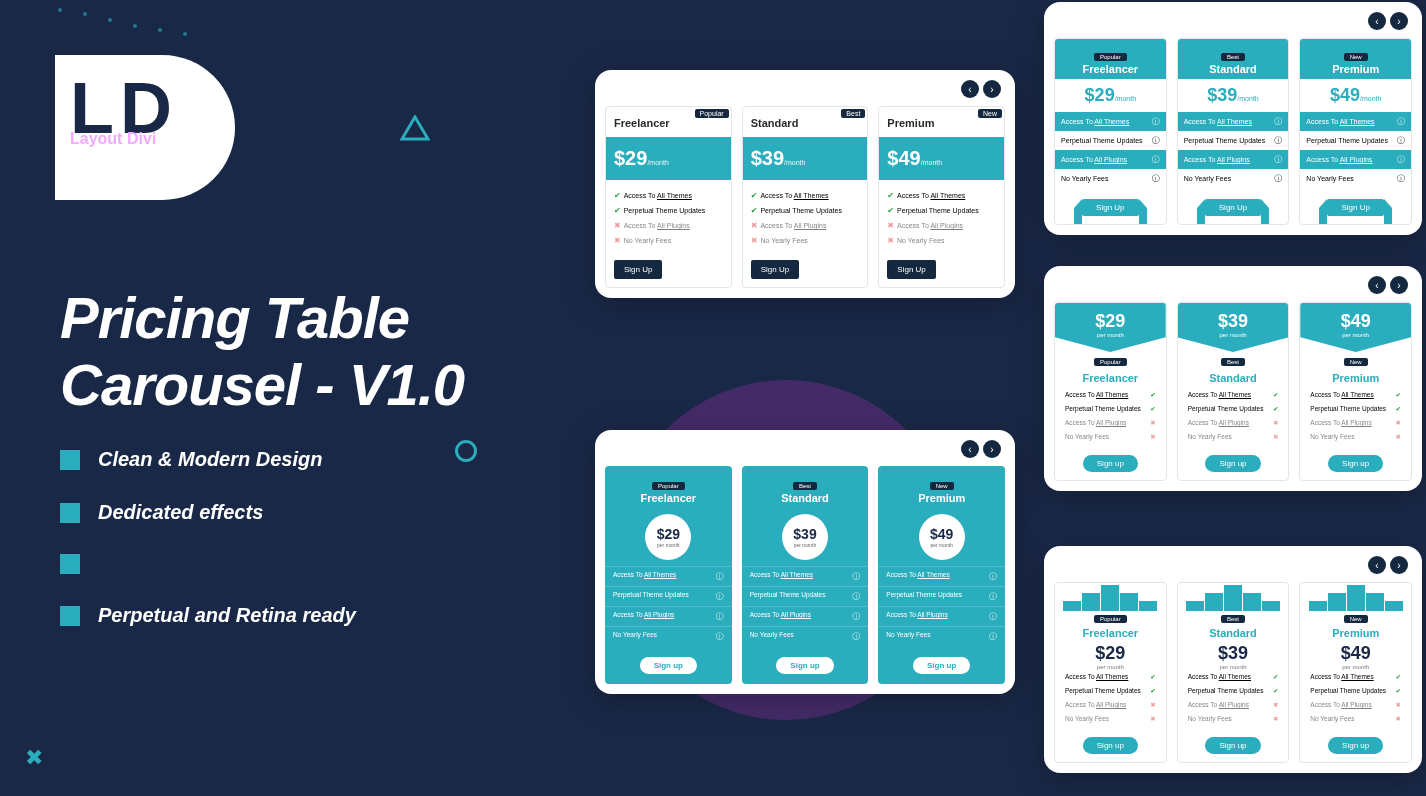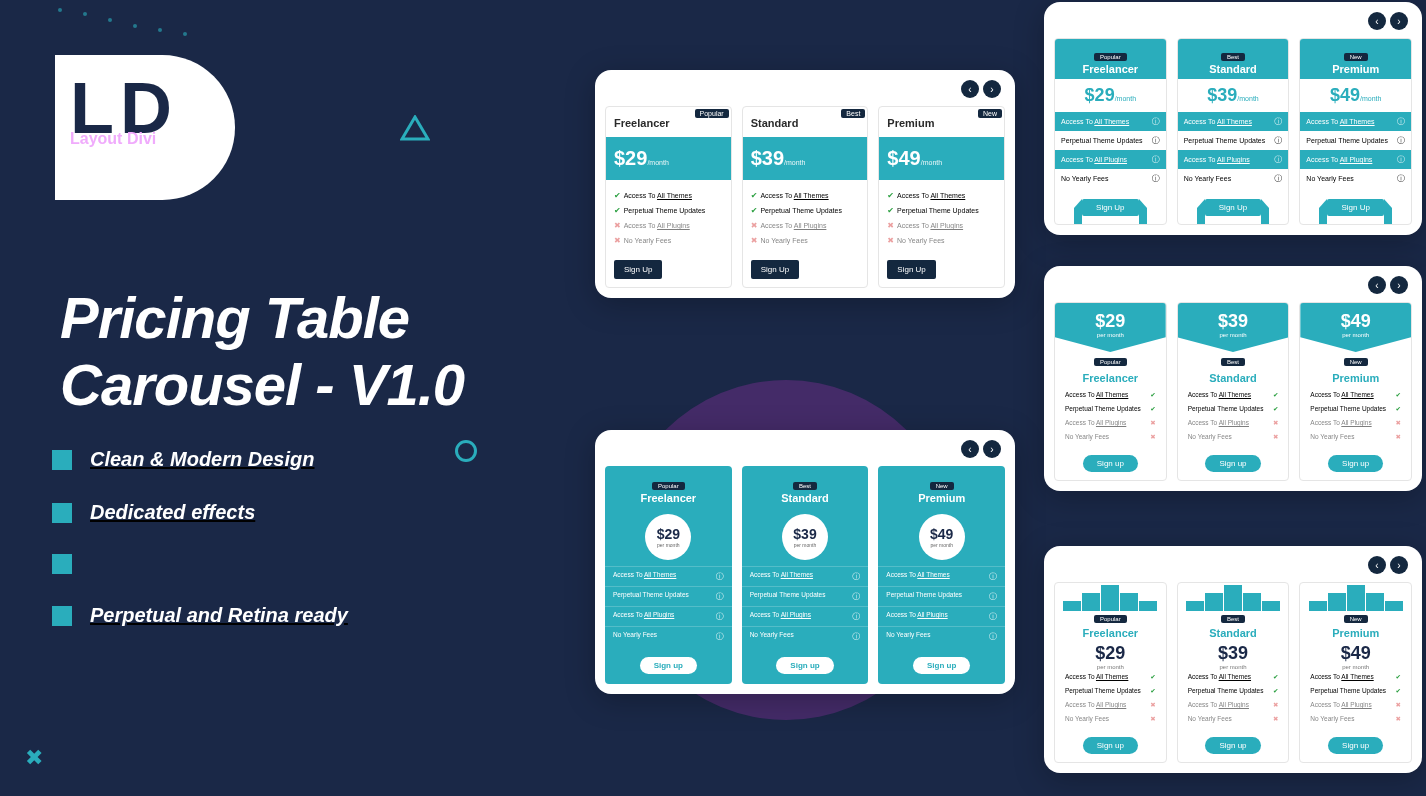--- a/index.html
+++ b/index.html
@@ -20,21 +20,21 @@
 
 .logo-wrap { position: absolute; top: 55px; left: 55px; width: 180px; height: 145px; }
 .logo-bg { position: absolute; top: 0; left: 0; width: 100%; height: 100%; background: #fff; border-radius: 0 75px 75px 0; }
 .logo-inner { position: absolute; top: 25px; left: 15px; }
 .logo-L { font-size: 72px; font-weight: 900; color: #1a2847; font-family: Arial, sans-serif; line-height: 0.8; }
 .logo-D { position: absolute; top: 0; left: 50px; font-size: 72px; font-weight: 900; color: #1a2847; line-height: 0.8; }
 .logo-text { position: absolute; top: 50px; left: 0; font-size: 16px; font-weight: 700; color: #f0abfc; white-space: nowrap; }
 
 .main-title { position: absolute; top: 285px; left: 60px; color: #fff; font-size: 58px; font-weight: 800; font-style: italic; line-height: 1.15; letter-spacing: -1px; }
 
-.features-list { position: absolute; top: 448px; left: 52px; text-decoration: underline; }
+.features-list { position: absolute; top: 448px; left: 60px; }
 .feat-item { display: flex; align-items: center; margin-bottom: 30px; }
 .feat-bullet { width: 20px; height: 20px; background: #2aadbc; margin-right: 18px; flex-shrink: 0; }
 .feat-text { color: #fff; font-size: 20px; font-weight: 700; font-style: italic; }
 
 .preview-panel {
   position: absolute; background: #fff; border-radius: 16px; padding: 10px;
   box-shadow: 0 6px 30px rgba(0,0,0,0.25);
 }
 .nav-btns { display: flex; justify-content: flex-end; gap: 4px; margin-bottom: 8px; padding-right: 4px; }
 .nav-btn { width: 18px; height: 18px; border-radius: 50%; background: #14283f; color: #fff; display: flex; align-items: center; justify-content: center; font-size: 10px; cursor: pointer; }

